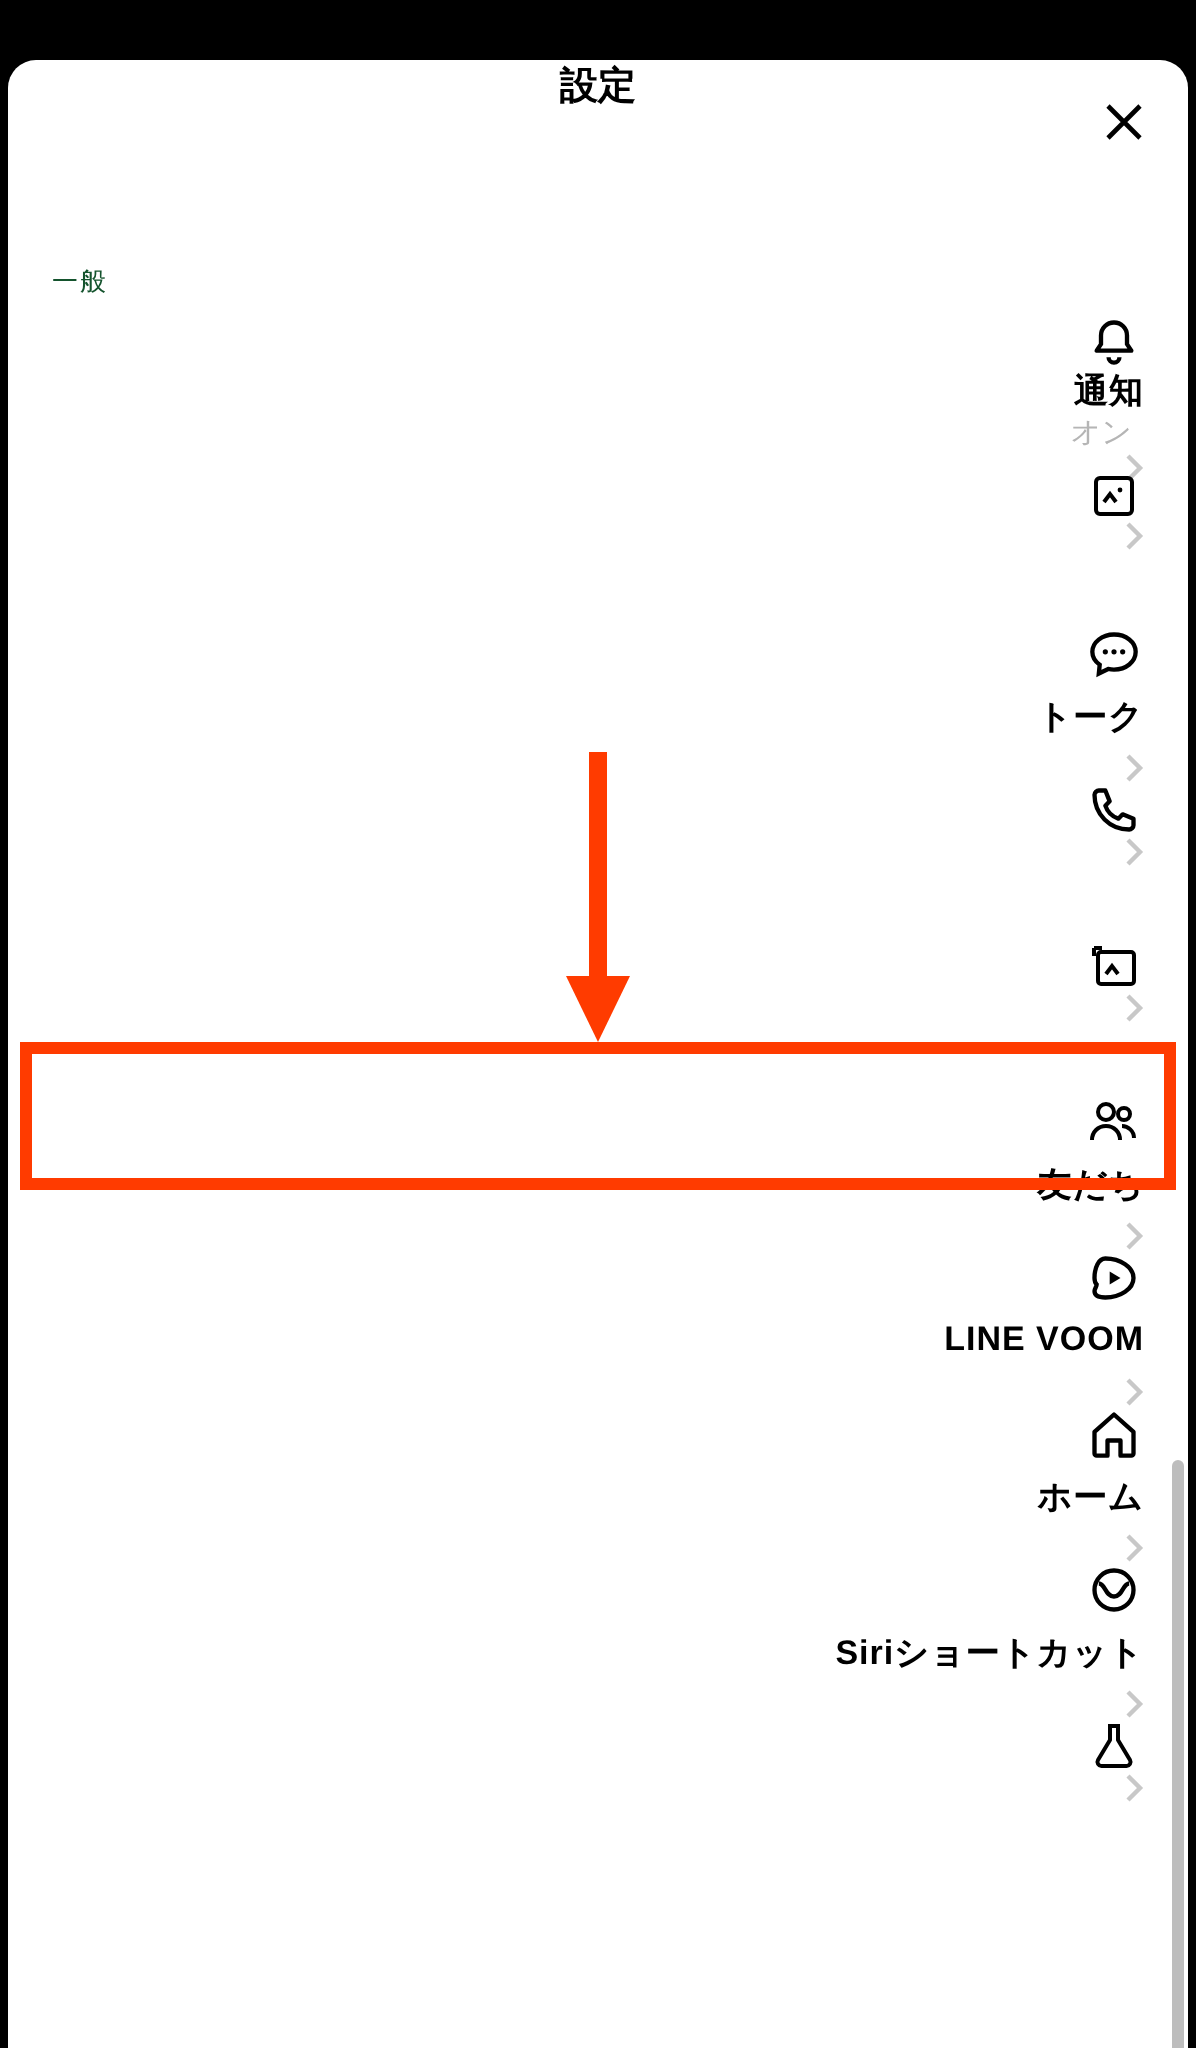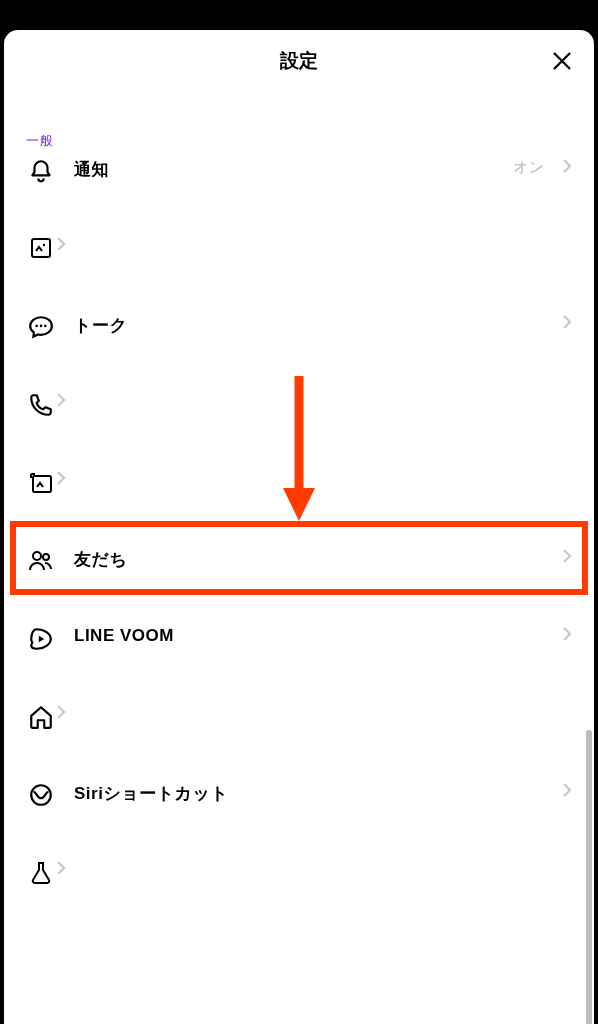--- a/index.html
+++ b/index.html
@@ -9,58 +9,59 @@
     position: absolute;
     top: 30px; left: 4px; right: 4px; bottom: 0;
     background: #fff;
     border-radius: 14px 14px 0 0;
     overflow: hidden;
   }
   .header {
     position: relative;
     height: 62px;
     display: flex;
-    align-items: center;
+    align-items: flex-start;
     justify-content: center;
   }
   .header-title { font-size: 19px; font-weight: 600; }
   .close-btn {
     position: absolute;
     right: 18px; top: 50%;
     transform: translateY(-50%);
     width: 28px; height: 28px;
     display: flex; align-items: center; justify-content: center;
     cursor: pointer;
   }
   .section-label {
     padding: 40px 22px 8px 22px;
     font-size: 13px;
-    color: #6d28d9;
+    color: #14532d;
     letter-spacing: 1px;
   }
   .rows { }
   .row {
     display: flex;
-    align-items: flex-start;
+    align-items: flex-end;
     padding: 0 22px;
     height: 78px;
     cursor: pointer;
+    flex-direction: column;
   }
   .row .icon { width: 30px; display: flex; align-items: center; justify-content: center; }
   .row .label {
     flex: 1;
     margin-left: 18px;
     font-size: 17px;
     font-weight: 700;
     letter-spacing: 0.5px;
     display: flex;
     align-items: center;
     gap: 8px;
   }
-  .row .value { font-size: 15px; color: #b5b5b5; margin-right: 18px; }
+  .row .value { font-size: 15px; color: #b5b5b5; margin-right: 6px; }
   .row .chev { color: #c8c8c8; }
   .badge-new {
     width: 18px; height: 18px;
     border-radius: 50%;
     background: #0ac860;
     color: #fff;
     font-size: 11px;
     font-weight: 700;
     display: inline-flex;
     align-items: center;
@@ -216,20 +217,21 @@
           </svg>
         </span>
     </div>
 
     <div class="row">
       <span class="icon">
         <svg width="26" height="26" viewBox="0 0 24 24" fill="none">
             <path d="M3 11l9-8 9 8v10a1 1 0 0 1-1 1h-5v-7h-6v7H4a1 1 0 0 1-1-1V11Z" stroke="#000" stroke-width="2" stroke-linejoin="round"></path>
           </svg>
       </span>
+      <span class="label">ホーム</span>
       <span class="chev">
           <svg width="10" height="16" viewBox="0 0 10 16">
             <path d="M2 2l6 6-6 6" stroke="#c8c8c8" stroke-width="2.2" fill="none"></path>
           </svg>
         </span>
     </div>
 
 
     <div class="row">
       <span class="icon">

